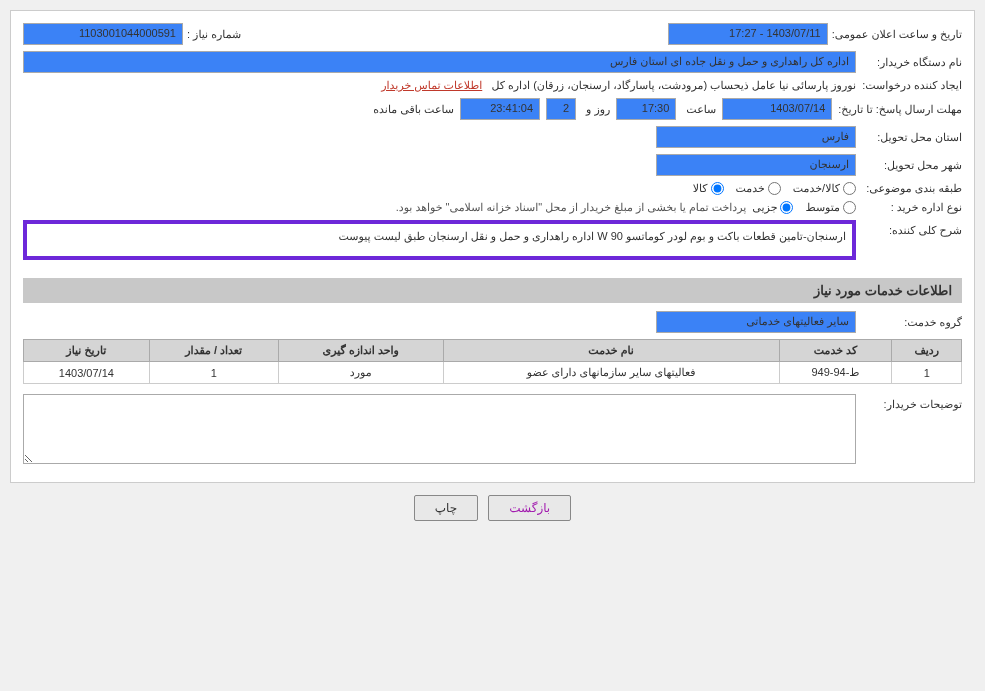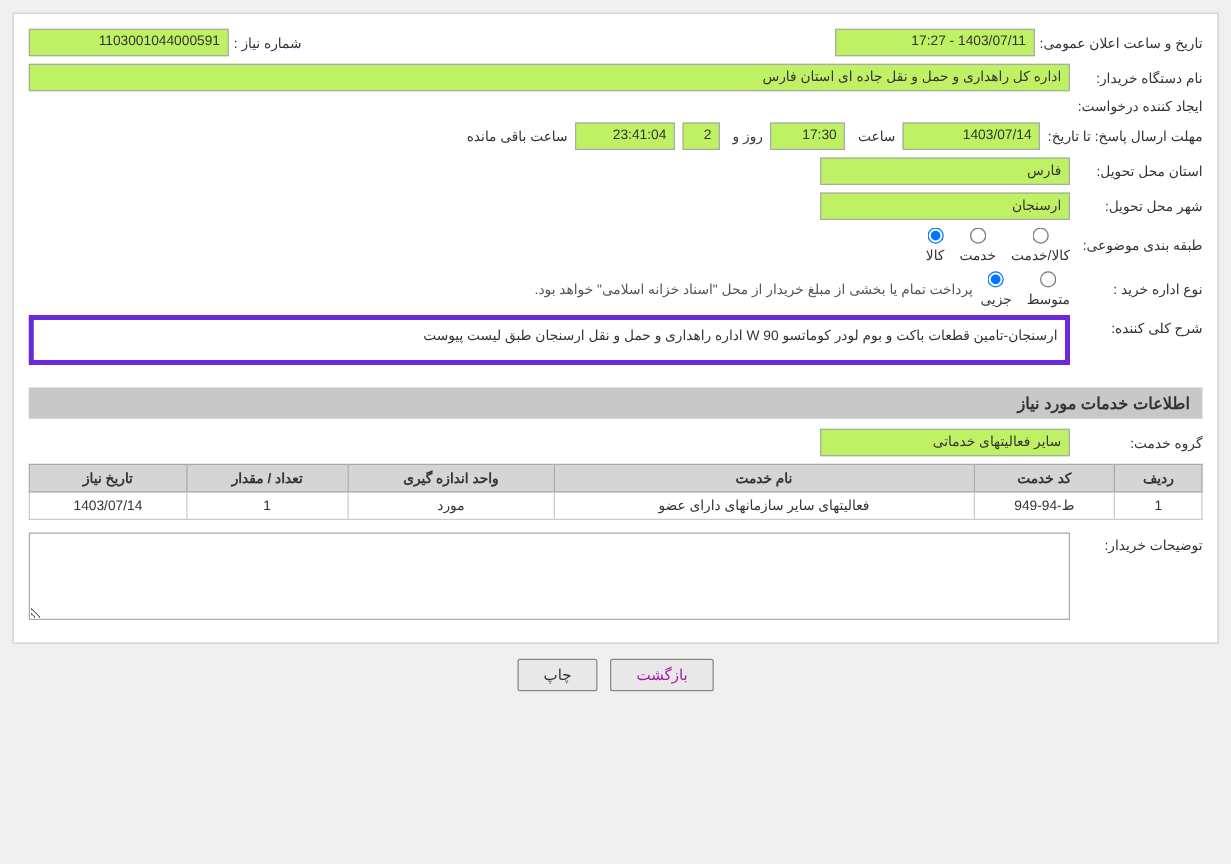--- a/index.html
+++ b/index.html
@@ -37,21 +37,21 @@
       background: #c8c8c8;
       color: #333;
       font-weight: bold;
       font-size: 13px;
       padding: 5px 10px;
       margin: 10px 0 8px 0;
       text-align: right;
     }
     .input-box {
       border: 1px solid #aaa;
-      background: #bef264;
+      background: #3b82f6;
       padding: 3px 6px;
       font-size: 11px;
       min-height: 22px;
       text-align: right;
       display: inline-block;
     }
     .input-box-wide {
       width: 100%;
     }
     .link-dark {
@@ -62,21 +62,20 @@
     .radio-group {
       display: flex;
       align-items: center;
       gap: 12px;
     }
     .radio-item {
       display: flex;
       align-items: center;
       gap: 3px;
       font-size: 11px;
-      flex-direction: column;
     }
     .data-table {
       width: 100%;
       border-collapse: collapse;
       margin-top: 6px;
       font-size: 11px;
     }
     .data-table th {
       background: #d5d5d5;
       border: 1px solid #aaa;
@@ -172,20 +171,25 @@
       </div>
     </div>
 
     <div class="full-row">
       <span class="label-right" style="min-width:100px;">نام دستگاه خریدار:</span>
       <span class="input-box input-box-wide">اداره کل راهداری و حمل و نقل جاده ای استان فارس</span>
     </div>
 
     <div class="full-row">
       <span class="label-right" style="min-width:100px;">ایجاد کننده درخواست:</span>
+      <span style="flex:1; font-size:11px; text-align:right;">
+        <span>نوروز پارسائی نیا عامل ذیحساب (مرودشت، پاسارگاد، ارسنجان، زرقان) اداره کل</span>
+        &nbsp;
+        <span class="link-dark">اطلاعات تماس خریدار</span>
+      </span>
     </div>
 
     <div class="full-row">
       <span class="label-right" style="min-width:100px;">مهلت ارسال پاسخ: تا تاریخ:</span>
       <span class="input-box" style="min-width:110px;">1403/07/14</span>
       <span class="inline-label">ساعت</span>
       <span class="input-box" style="min-width:60px;">17:30</span>
       <span class="inline-label">روز و</span>
       <span class="input-box" style="min-width:30px;">2</span>
       <span class="input-box" style="min-width:80px;">23:41:04</span>

